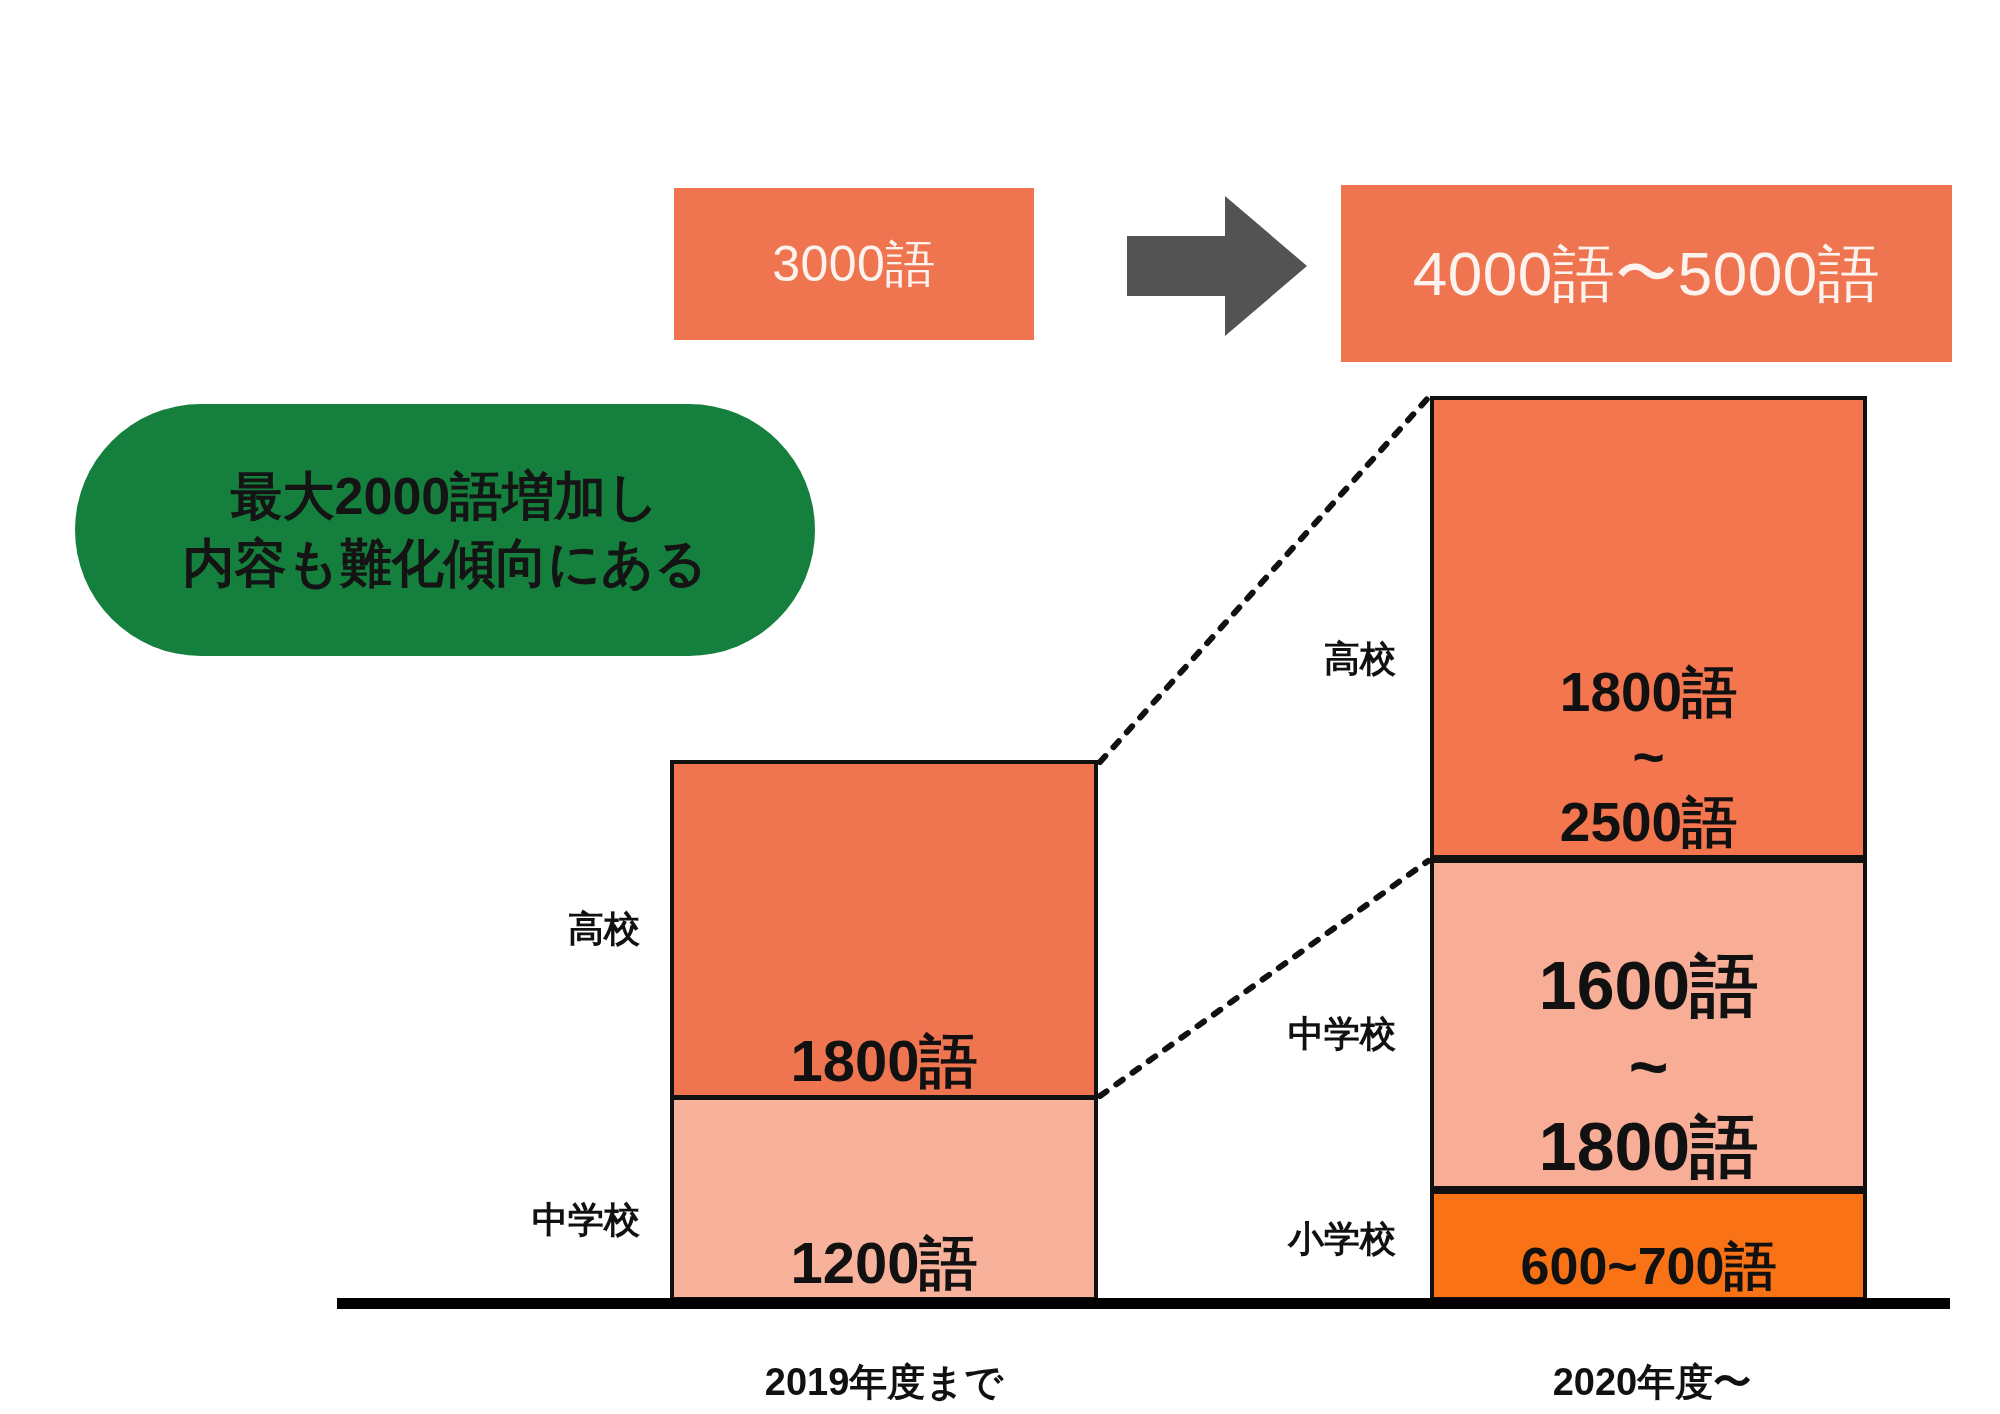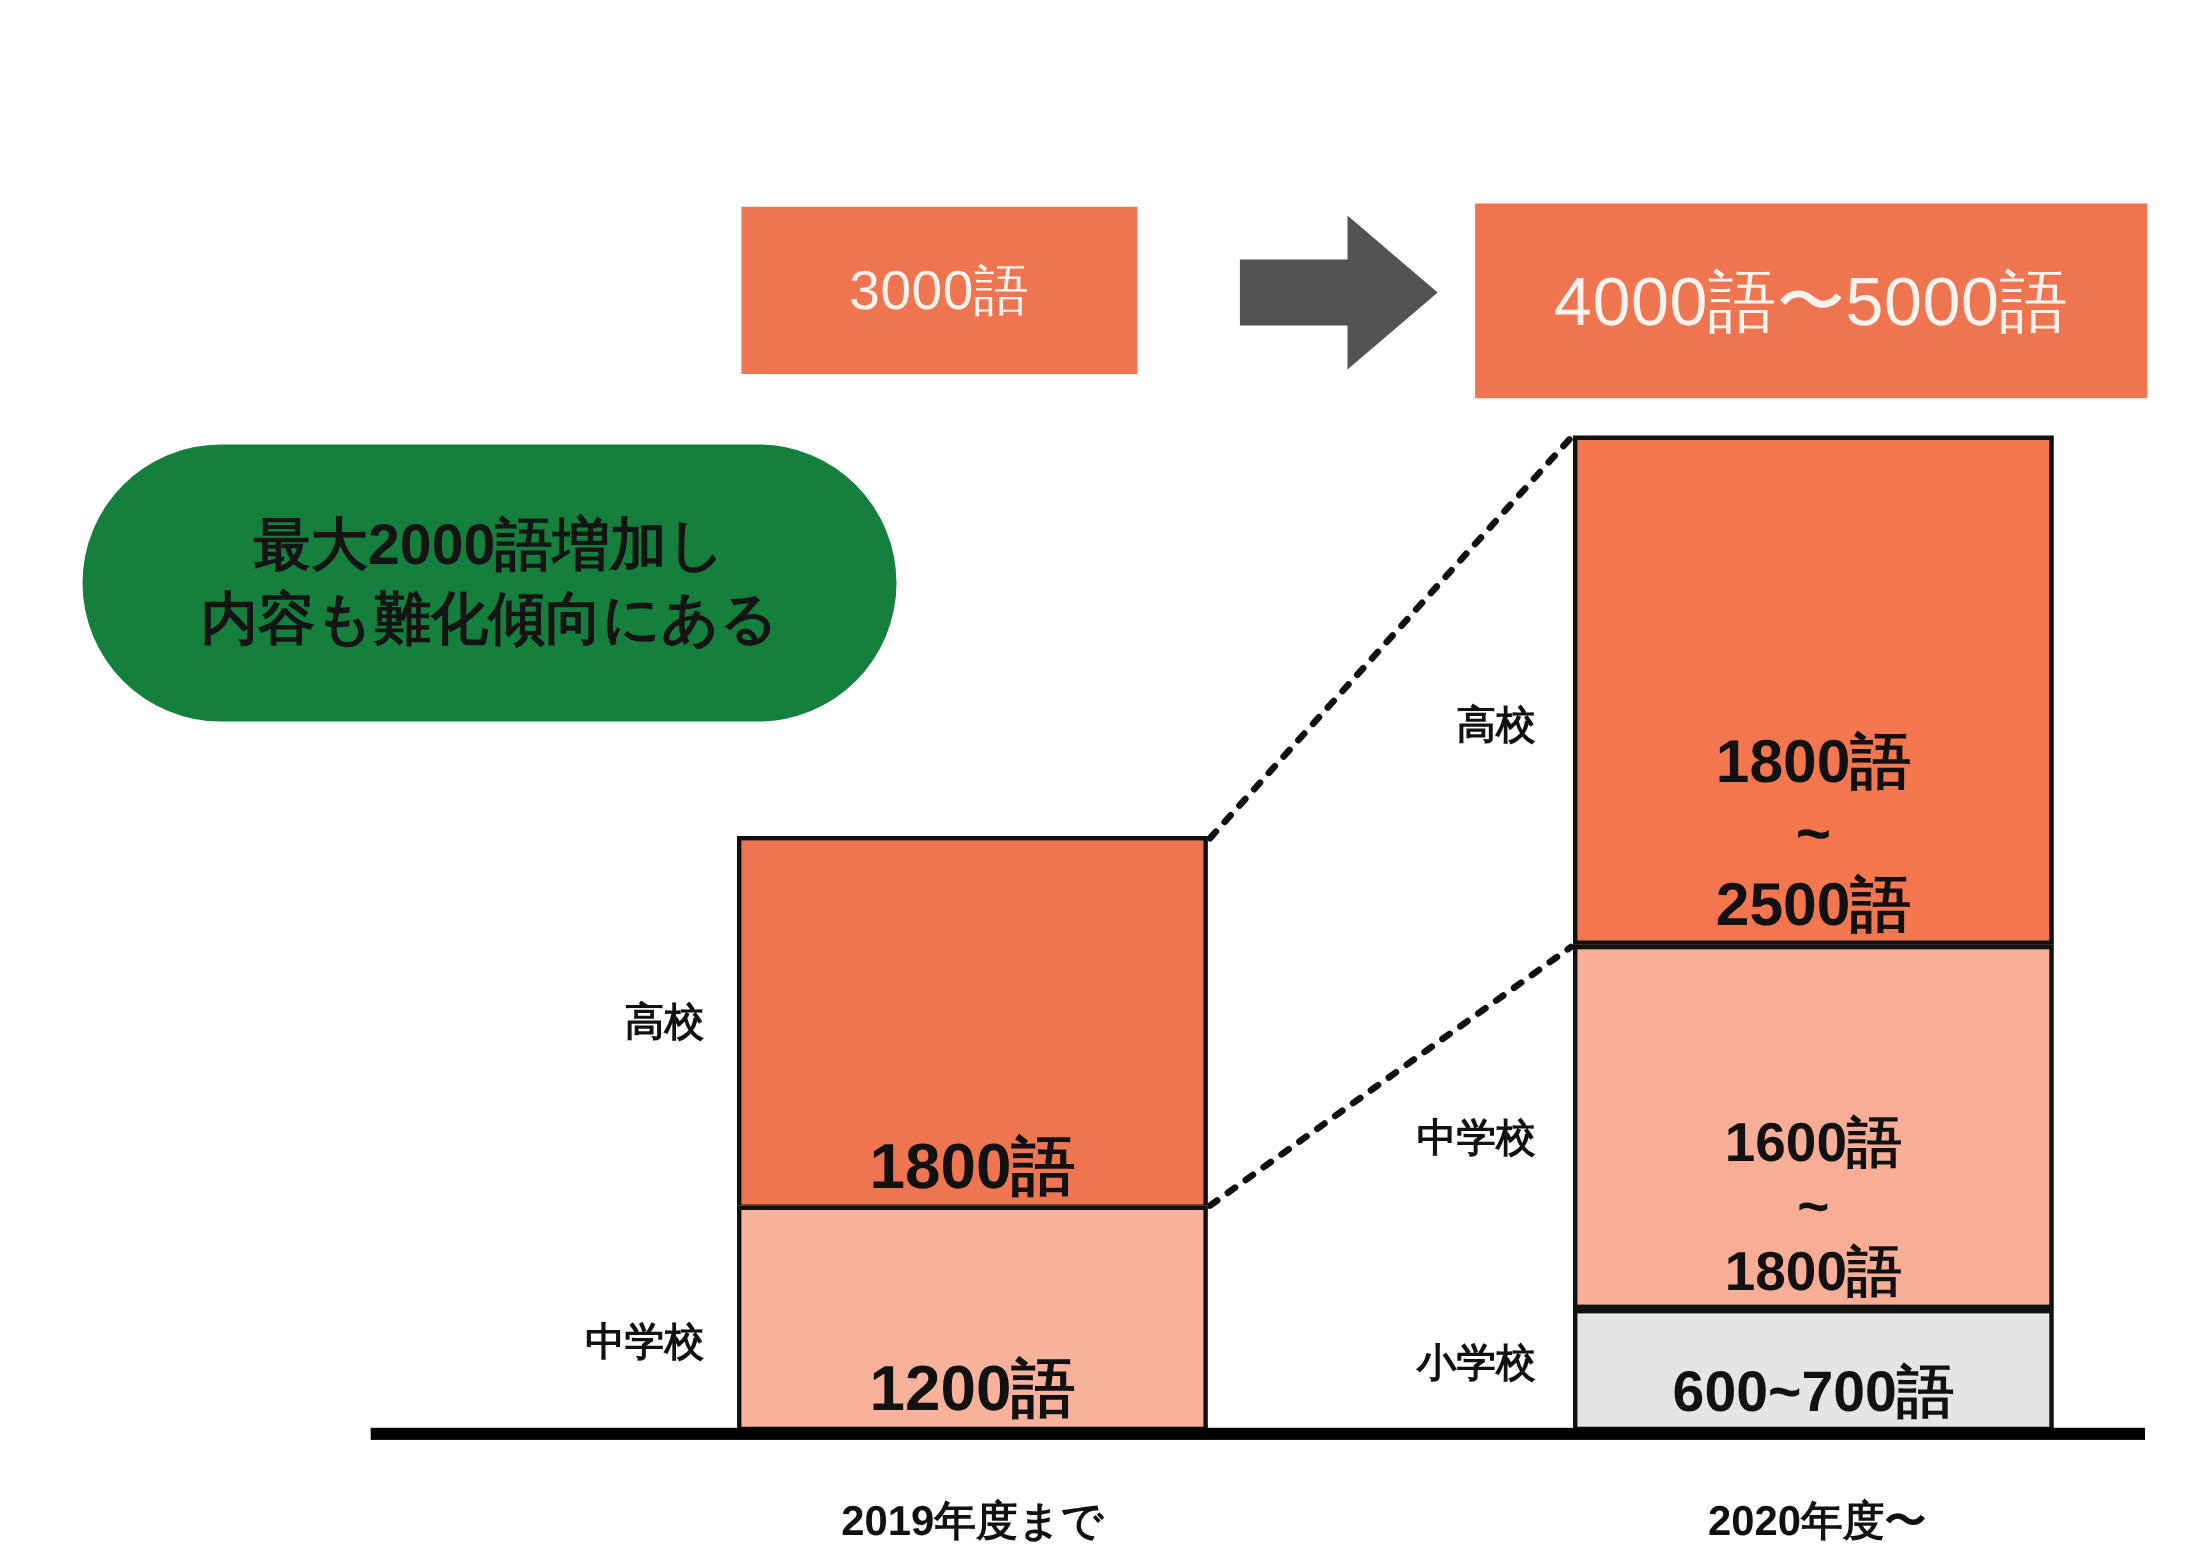--- a/index.html
+++ b/index.html
@@ -128,28 +128,28 @@
     height: 463px;
     background: #f4764f;
     font-size: 55px;
   }
   #seg-right-junior {
     left: 1430px;
     top: 859px;
     width: 437px;
     height: 331px;
     background: #f8ae96;
-    font-size: 50px;
+    font-size: 68px;
   }
   #seg-right-elem {
     left: 1430px;
     top: 1190px;
     width: 437px;
     height: 111px;
-    background: #e5e5e5;
+    background: #f97316;
     font-size: 52px;
   }
 
   
   .cat-label {
     position: absolute;
     font-size: 36px;
     font-weight: 700;
     color: #111111;
     white-space: nowrap;

